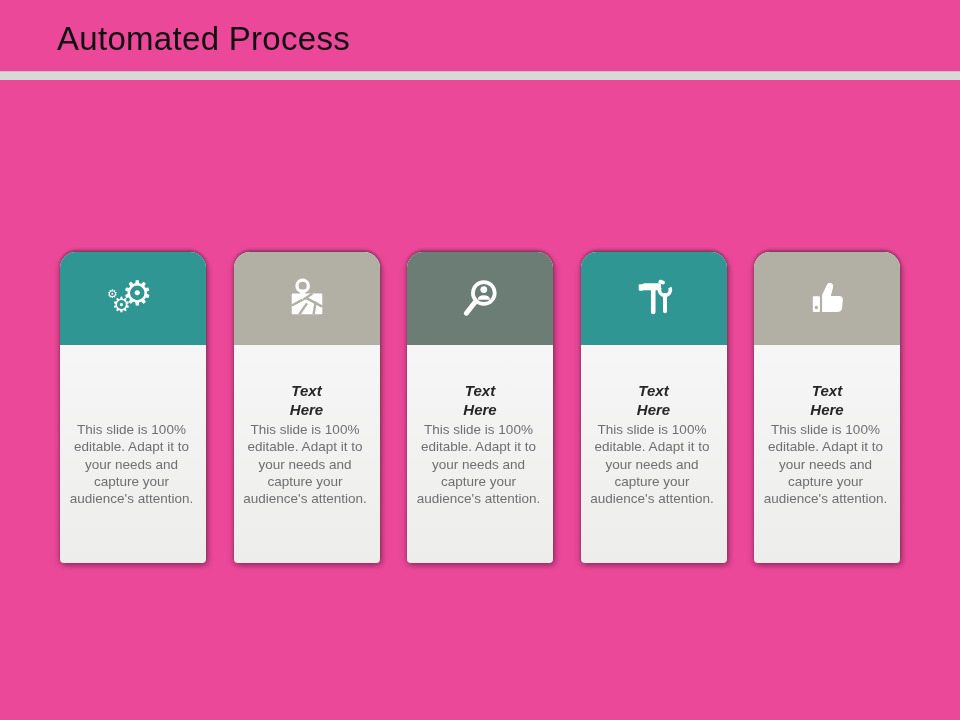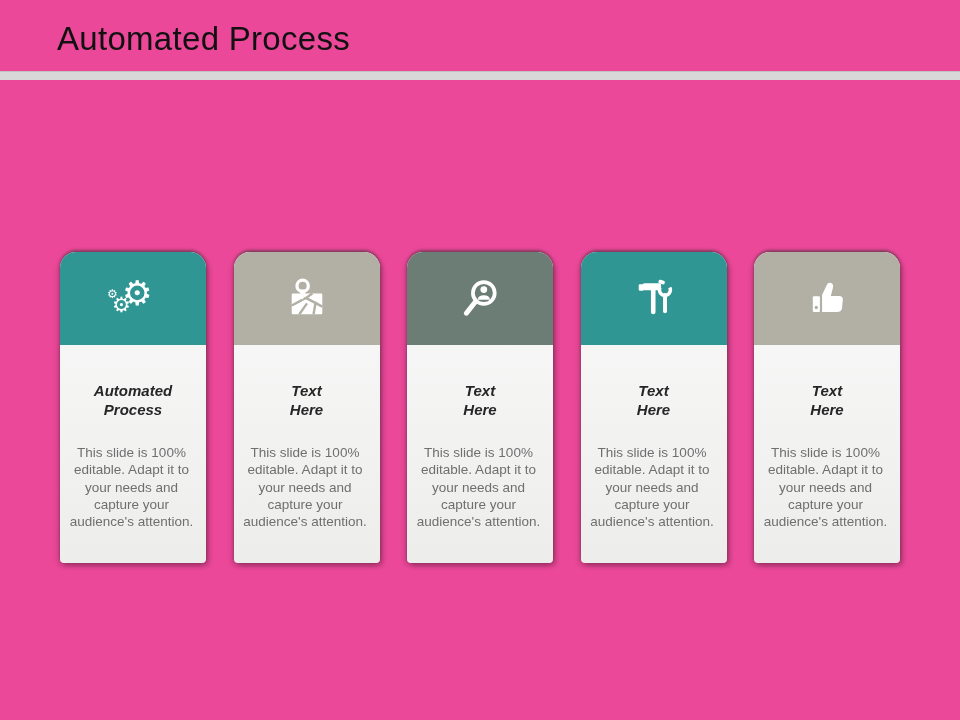--- a/index.html
+++ b/index.html
@@ -38,21 +38,21 @@
   .gear-wrap span { position: absolute; line-height: 1; }
   .gear-big { font-size: 34px; left: 15px; top: 0; }
   .gear-med { font-size: 21px; left: 5px; top: 19px; }
   .gear-small { font-size: 12px; left: 0; top: 12px; }
   .card-title {
     position: absolute; left: 0; top: 130px; width: 146px;
     text-align: center; font-weight: bold; font-style: italic;
     font-size: 15px; line-height: 1.25; color: #262626; white-space: pre-line;
   }
   .card-body {
-    position: absolute; left: 0; top: 192px; width: 143px;
+    position: absolute; left: 0; top: 169px; width: 143px;
     padding: 0 7px; box-sizing: border-box;
     text-align: center; font-size: 13.5px; line-height: 1.28; color: #6f6f6f;
   }
 </style>
 </head>
 <body>
 
 <div class="slide">
 
   <div class="slide-title">Automated Process</div>
@@ -61,22 +61,20 @@
   <div class="cards">
 
     <div class="card">
       <div class="card-header" style="background-color: rgb(47, 150, 147);">
         <div class="gear-wrap">
           <span class="gear-big">⚙</span>
           <span class="gear-med">⚙</span>
           <span class="gear-small">⚙</span>
         </div>
       </div>
-      <div class="card-title">Automated
-Process</div>
       <div class="card-body">This slide is 100% editable. Adapt it to your needs and capture your audience's attention.</div>
     </div>
 
     <div class="card">
       <div class="card-header" style="background-color: rgb(178, 176, 164);">
         <svg class="card-icon" viewBox="0 0 44 40">
           <rect x="8" y="15" width="28" height="19" rx="1" fill="#ffffff"></rect>
           <g stroke="#B2B0A4" stroke-width="2.2" fill="none">
             <path d="M8 26 L21 19"></path>
             <path d="M21 19 L36 27"></path>

